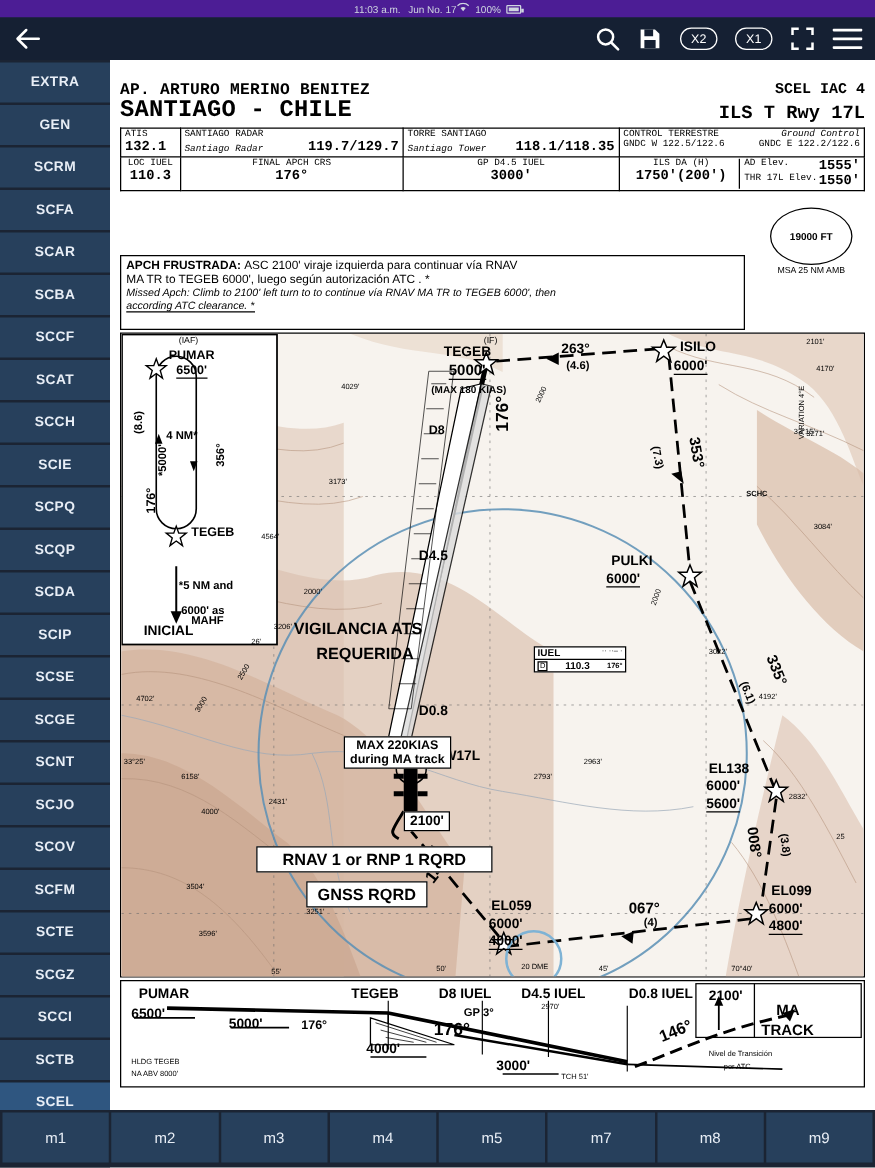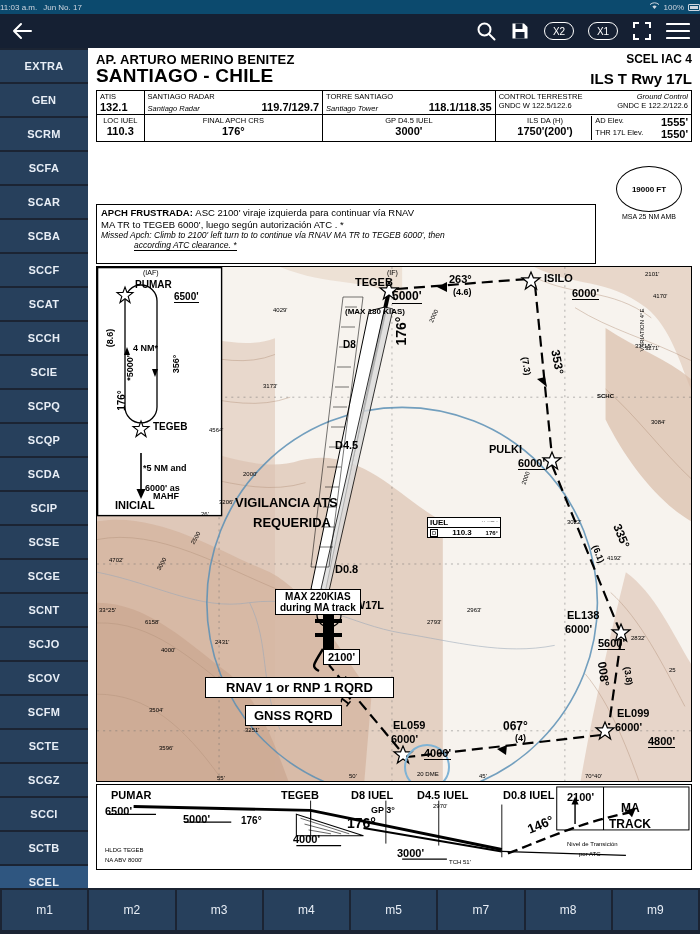--- a/index.html
+++ b/index.html
@@ -5,23 +5,23 @@
   * { box-sizing: border-box; }
   html, body { margin:0; padding:0; }
   body {
     width:700px; height:934px; overflow:hidden;
     background:#1b2433;
     font-family:"Liberation Sans", sans-serif;
     position:relative;
   }
   
   .statusbar {
-    height:14px; background:#0c4a6e; color:#cfd6e0;
+    height:14px; background:#4c1d95; color:#cfd6e0;
     font-size:8px; display:flex; align-items:center;
-    padding:0 0; justify-content:space-between;
+    padding:0 10px; justify-content:center;
   }
   .statusbar .left { display:flex; gap:6px; align-items:center; }
   .statusbar .right { display:flex; gap:4px; align-items:center; }
   .batt { width:12px; height:7px; border:1px solid #cfd6e0; border-radius:1px; position:relative; }
   .batt:after { content:""; position:absolute; right:-3px; top:2px; width:2px; height:3px; background:#cfd6e0; }
   .batt i { position:absolute; left:1px; top:1px; bottom:1px; right:1px; background:#cfd6e0; display:block; }
 
   
   .appbar {
     height:34px; background:#152033; display:flex; align-items:center;
@@ -47,21 +47,21 @@
     cursor:pointer; flex:0 0 auto;font-weight:bold;
   }
   .sb-item.sel { background:#2f5680; }
 
   .content { flex:1; background:#fff; position:relative; }
 
   
   .sheet { position:absolute; inset:0; background:#fff; color:#000; }
 
   
-  .hdr { padding:4px 8px 0 8px; }
+  .hdr { padding:16px 8px 0 8px;font-family:Liberation Mono, monospace; }
   .hdr-row1 { display:flex; justify-content:space-between; align-items:flex-start; }
   .apt { font-size:13px; font-weight:bold; letter-spacing:.2px; }
   .chartid { font-size:12px; font-weight:bold; }
   .hdr-row2 { display:flex; justify-content:space-between; align-items:flex-end; margin-top:-2px;}
   .city { font-size:19px; font-weight:bold; letter-spacing:.2px; }
   .proc { font-size:15px; font-weight:bold; }
 
   table.freq { width:100%; border-collapse:collapse; font-size:8.5px; margin-top:3px; }
   table.freq td { border:1px solid #000; padding:1px 3px; vertical-align:top; }
   .lbl { font-size:7.5px; }
@@ -100,21 +100,21 @@
     position:absolute; left:8px; right:8px; top:156px; height:60px;
     border:1px solid #000; padding:2px 4px; font-size:9px; line-height:1.18;
   }
   .missed b { font-size:9.5px; }
   .missed .it { font-style:italic; font-size:8.5px; }
 
   
   .t { position:absolute; font-size:9px; }
   .bold { font-weight:bold; }
   .box { border:1.2px solid #000; background:#fff; padding:1px 4px; }
-  .ul { border-bottom:1.4px solid #000;margin-left:33px; }
+  .ul { border-bottom:1.4px solid #000; }
   .small { font-size:7px; }
   .tiny { font-size:6px; }
 </style>
 </head>
 <body>
 
 <div class="statusbar">
   <div class="left">
     <span>11:03 a.m.</span>
     <span>Jun No. 17</span>

